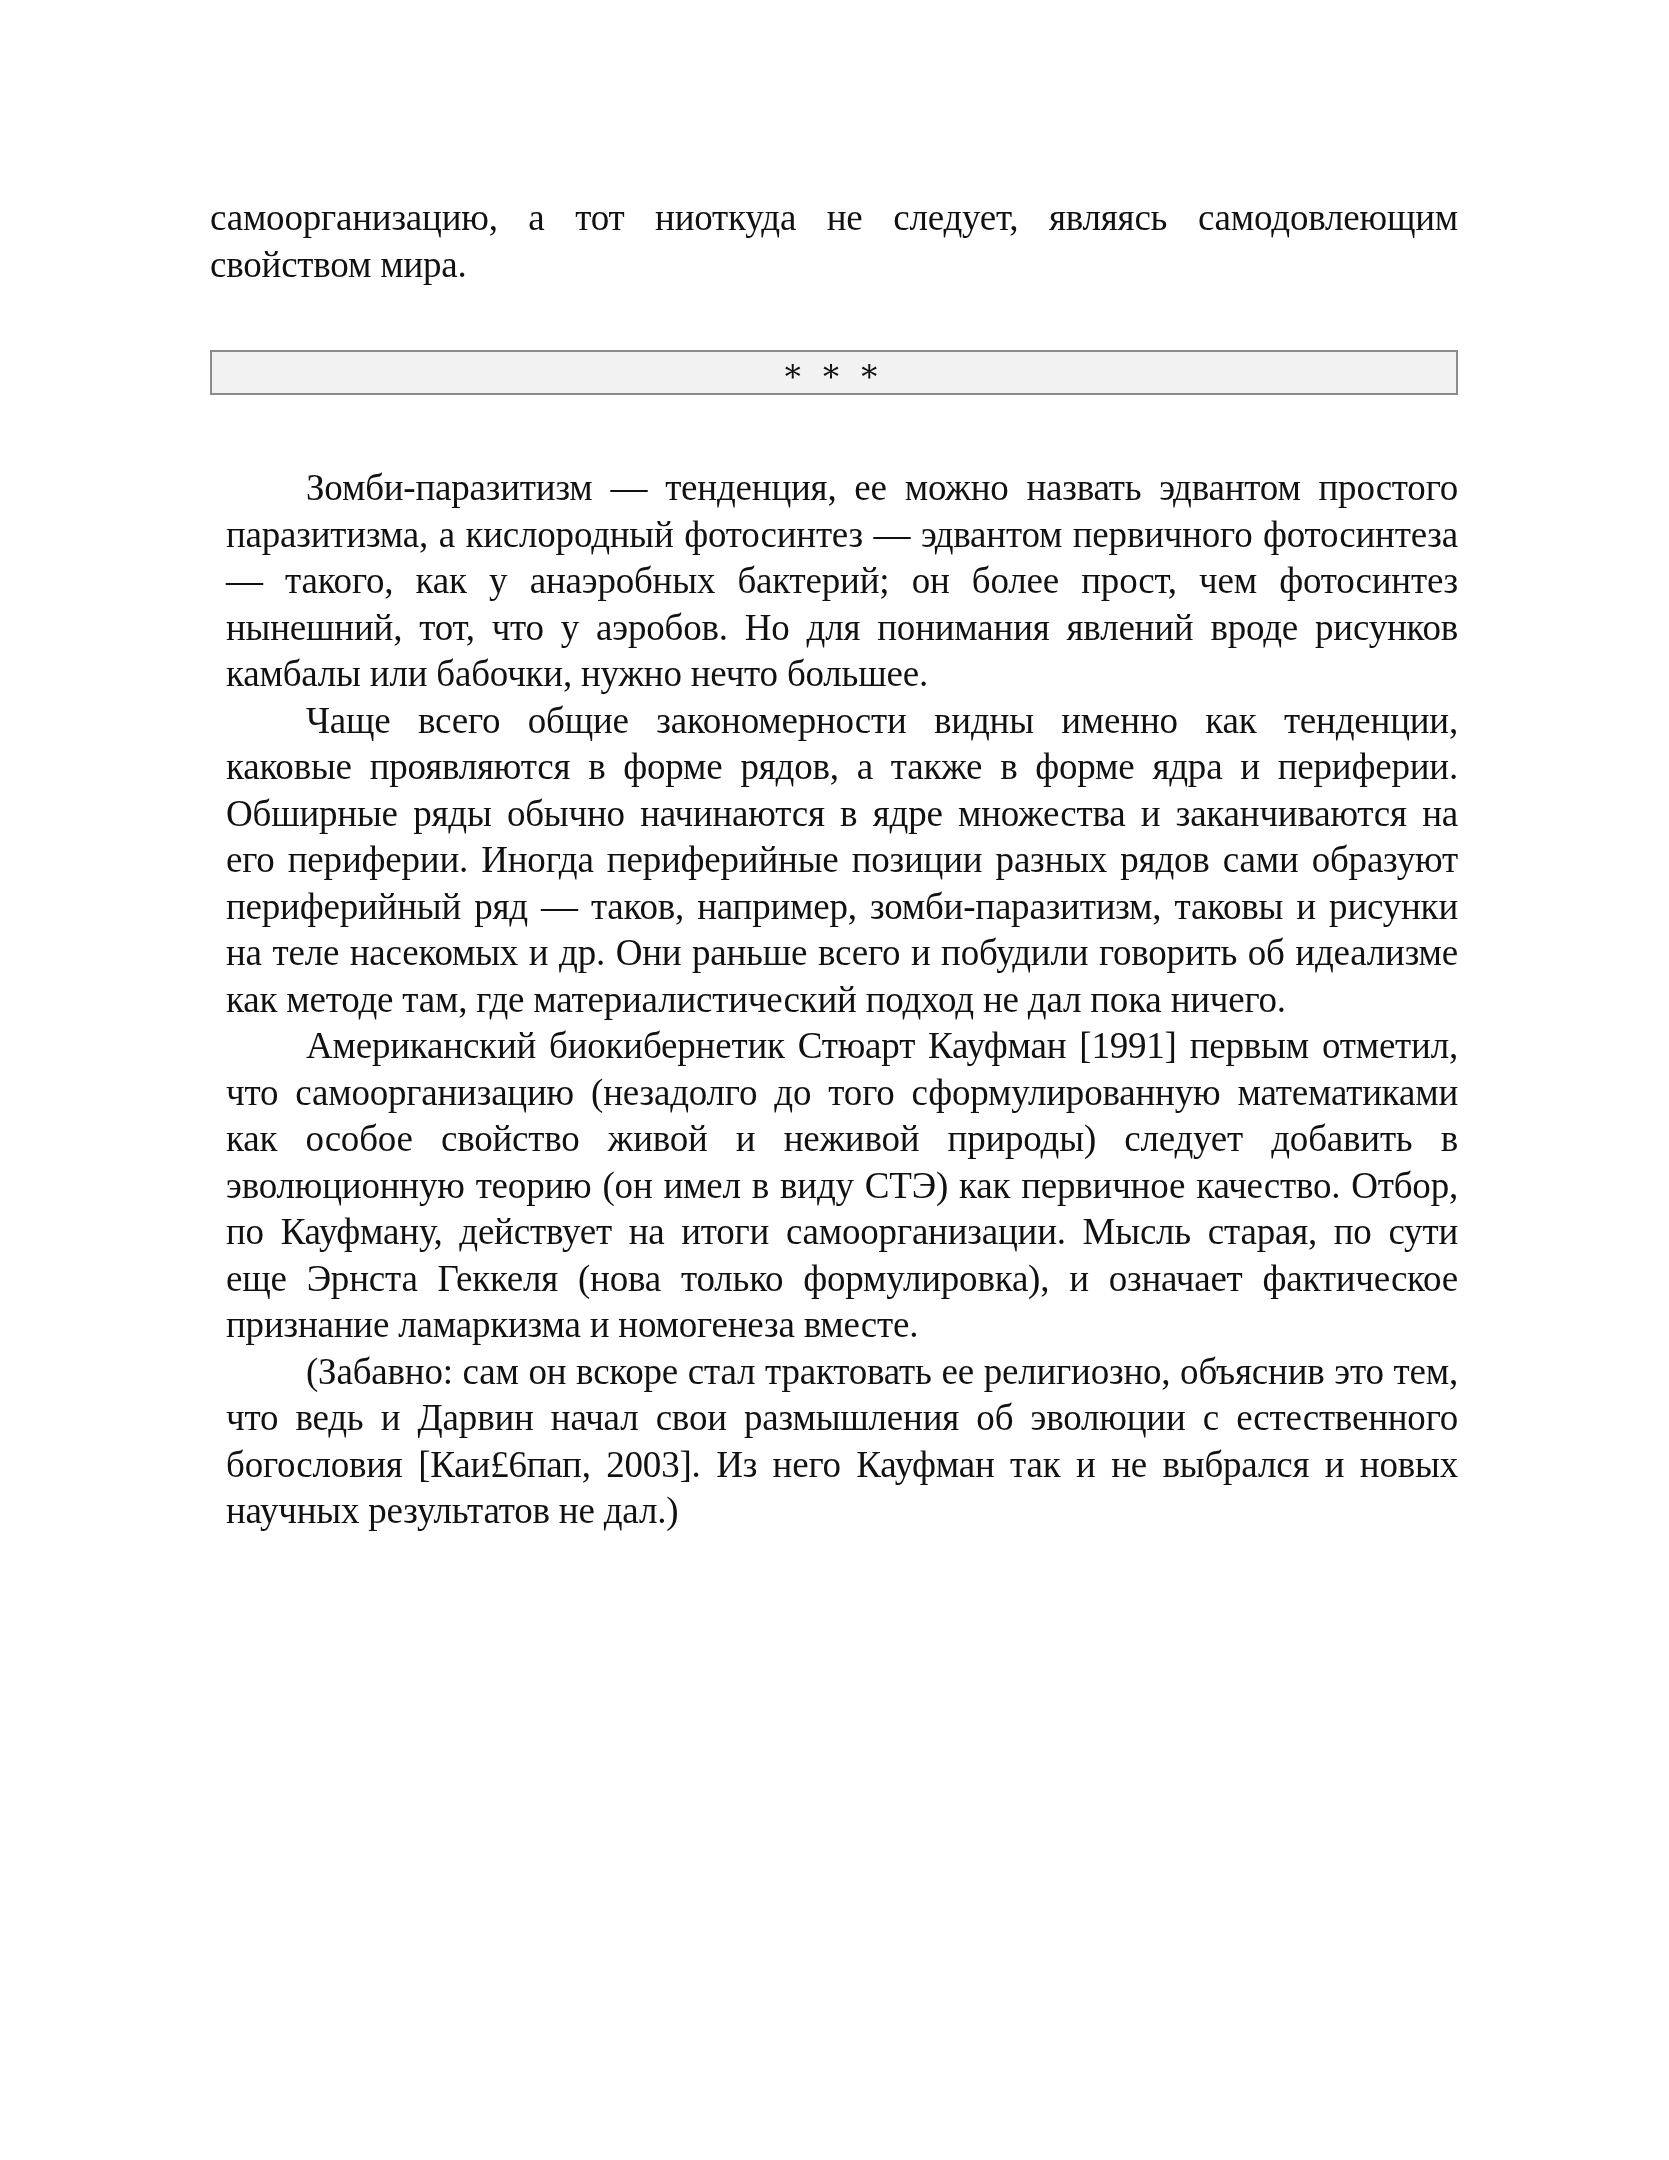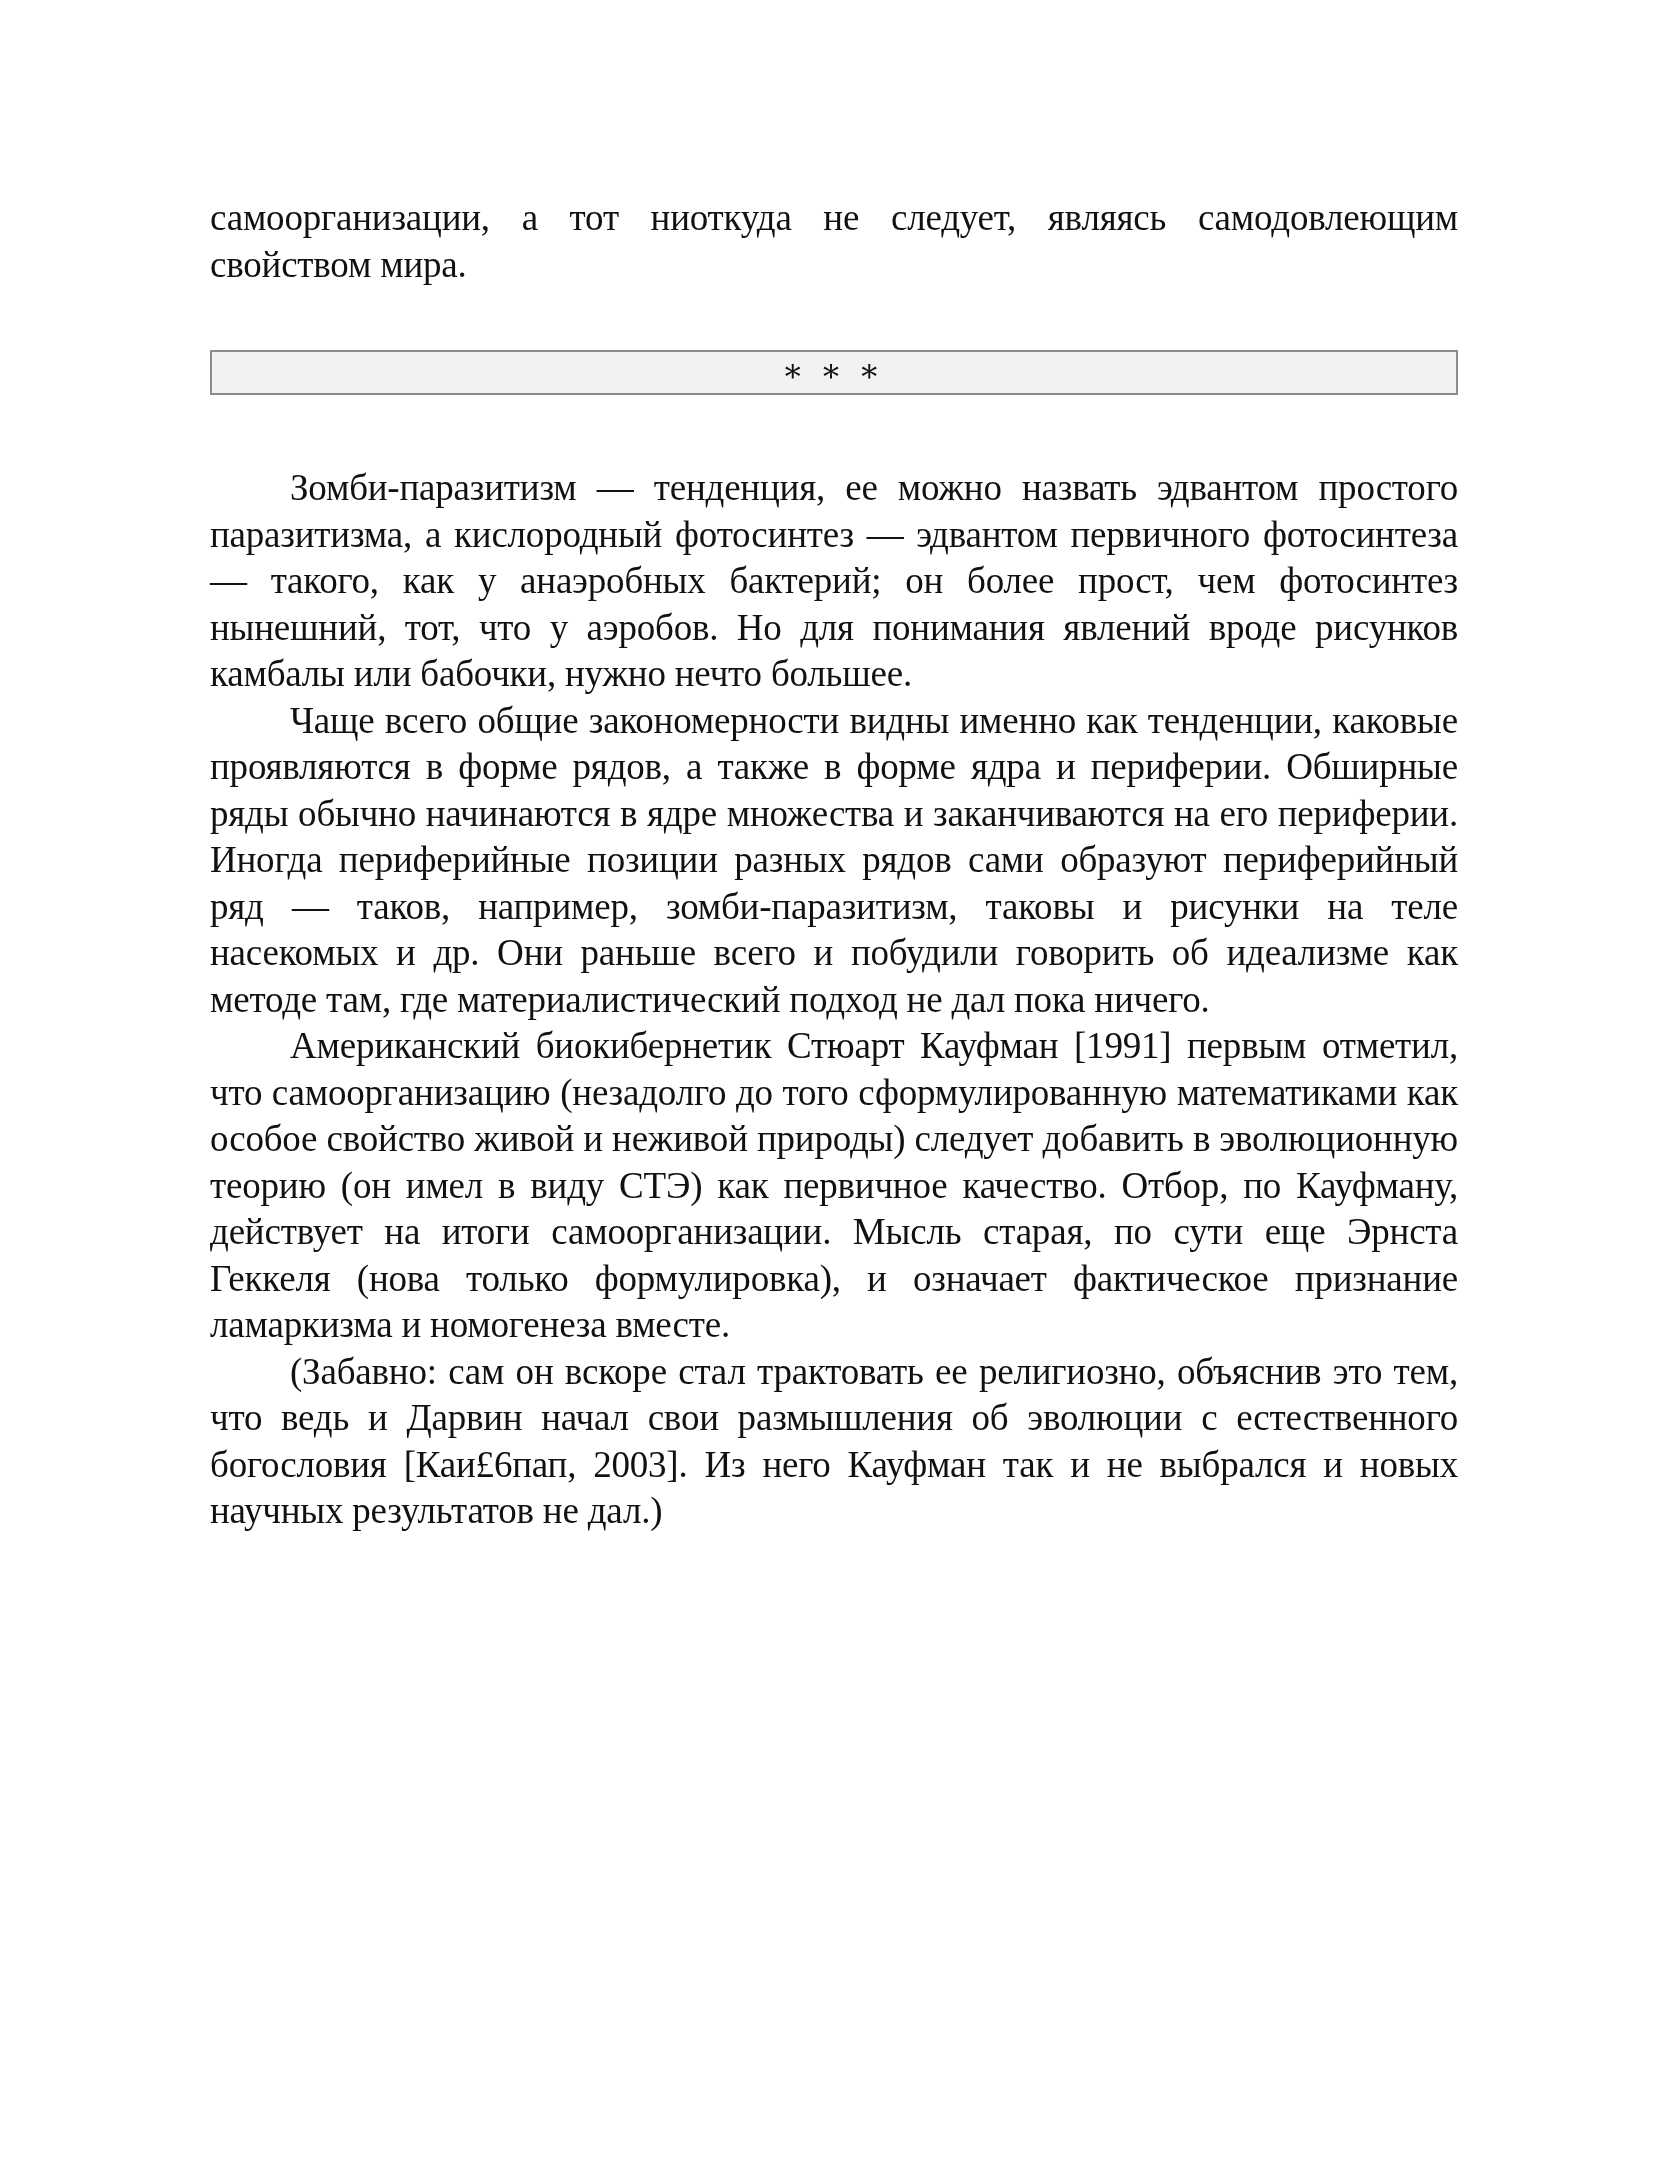--- a/index.html
+++ b/index.html
@@ -23,20 +23,21 @@
   }
   .para {
     font-size: 37px;
     line-height: 46.5px;
     text-align: justify;
     margin: 0;
     letter-spacing: -0.2px;
   }
   .para.indent {
     text-indent: 80px;
+    margin-left: 16px;
   }
   .separator {
     margin-top: 62px;
     margin-bottom: 70px;
     height: 45px;
     background: #f2f2f2;
     border: 2px solid #8c8c8c;
     border-bottom-color: #8a8a8a;
     box-sizing: border-box;
     display: flex;
@@ -49,21 +50,21 @@
   }
   .separator span {
     position: relative;
     top: 4px;
   }
 </style>
 </head>
 <body>
 
 <div class="page">
-  <p class="para">самоорганизации, а тот ниоткуда не следует, являясь самодовлеющим свойством мира.</p>
+  <p class="para">самоорганизацию, а тот ниоткуда не следует, являясь самодовлеющим свойством мира.</p>
 
   <div class="separator">
     <span>* * *</span>
   </div>
 
   <p class="para indent">Зомби-паразитизм — тенденция, ее можно назвать эдвантом простого паразитизма, а кислородный фотосинтез — эдвантом первичного фотосинтеза — такого, как у анаэробных бактерий; он более прост, чем фотосинтез нынешний, тот, что у аэробов. Но для понимания явлений вроде рисунков камбалы или бабочки, нужно нечто большее.</p>
   <p class="para indent">Чаще всего общие закономерности видны именно как тенденции, каковые проявляются в форме рядов, а также в форме ядра и периферии. Обширные ряды обычно начинаются в ядре множества и заканчиваются на его периферии. Иногда периферийные позиции разных рядов сами образуют периферийный ряд — таков, например, зомби-паразитизм, таковы и рисунки на теле насекомых и др. Они раньше всего и побудили говорить об идеализме как методе там, где материалистический подход не дал пока ничего.</p>
   <p class="para indent">Американский биокибернетик Стюарт Кауфман [1991] первым отметил, что самоорганизацию (незадолго до того сформулированную математиками как особое свойство живой и неживой природы) следует добавить в эволюционную теорию (он имел в виду СТЭ) как первичное качество. Отбор, по Кауфману, действует на итоги самоорганизации. Мысль старая, по сути еще Эрнста Геккеля (нова только формулировка), и означает фактическое признание ламаркизма и номогенеза вместе.</p>
   <p class="para indent">(Забавно: сам он вскоре стал трактовать ее религиозно, объяснив это тем, что ведь и Дарвин начал свои размышления об эволюции с естественного богословия [Каи£6пап, 2003]. Из него Кауфман так и не выбрался и новых научных результатов не дал.)</p>
 </div>

